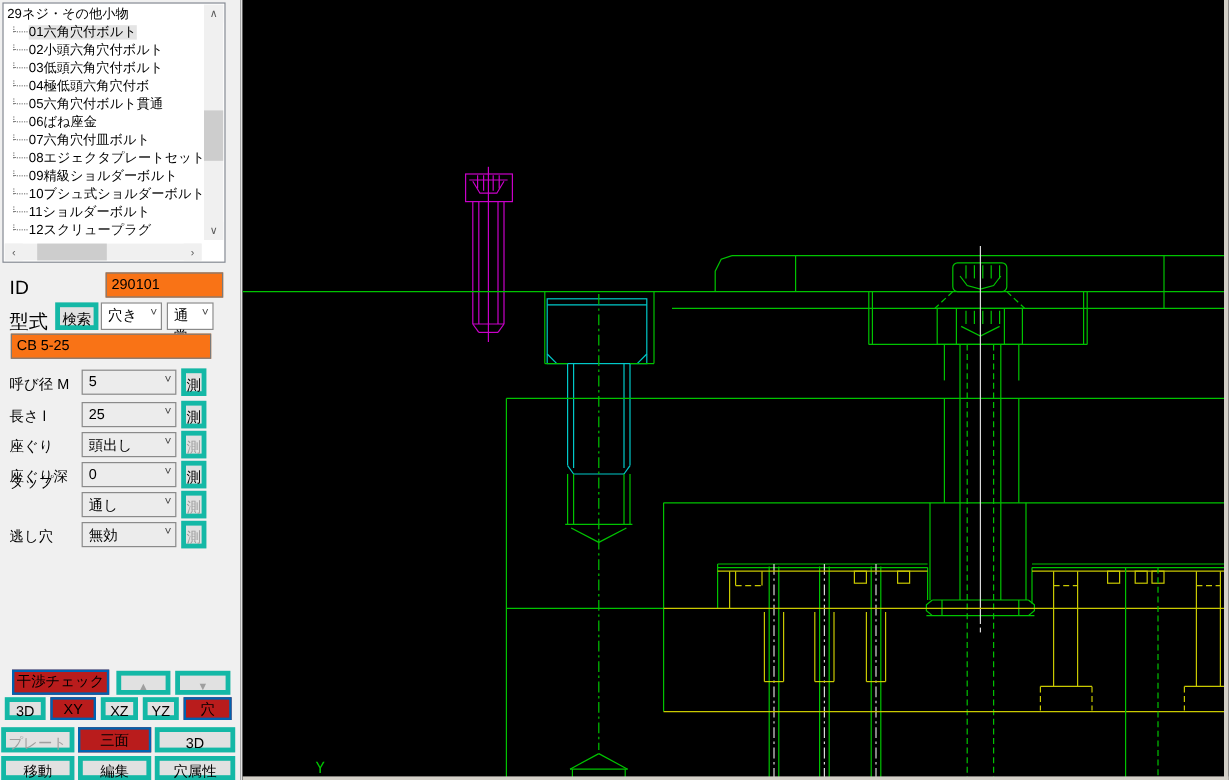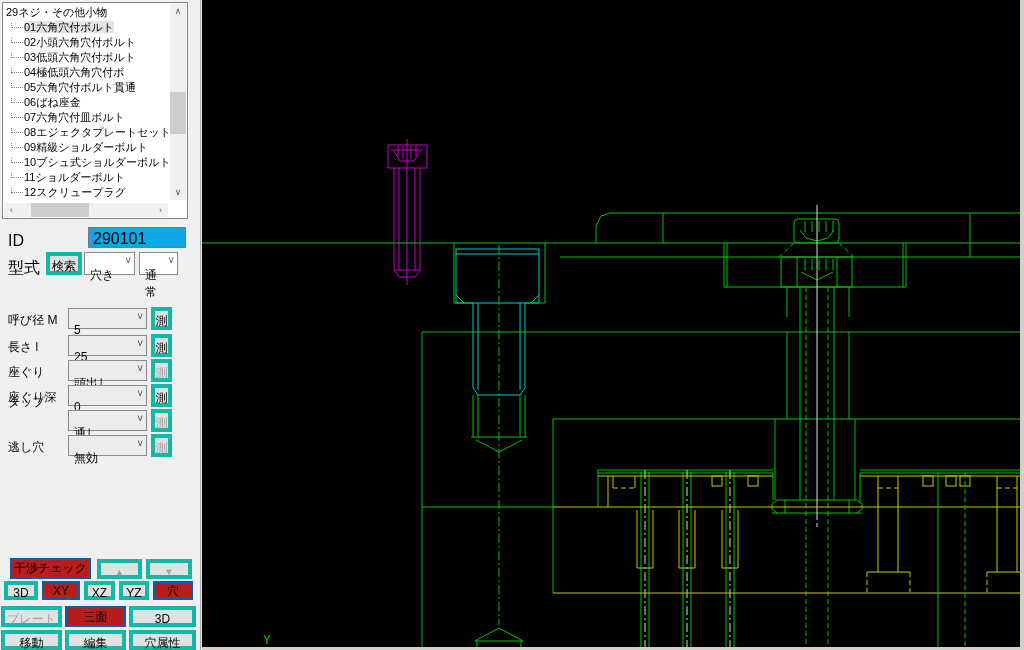--- a/index.html
+++ b/index.html
@@ -19,28 +19,28 @@
   .vscroll{position:absolute;right:1px;top:1px;width:16px;height:196px;background:#f0f0f0;}
   .hscroll{position:absolute;left:1px;bottom:1px;height:14px;width:164px;background:#f0f0f0;}
   .sb-btn{position:absolute;background:#f0f0f0;color:#5a5a5a;font-size:9px;text-align:center;}
   .vscroll .sb-btn{width:16px;height:15px;line-height:15px;}
   .hscroll .sb-btn{width:15px;height:14px;line-height:14px;}
   .sb-thumb{position:absolute;background:#cdcdcd;}
   .up-arrow-g::after{content:"∧";} .down-arrow-g::after{content:"∨";}
   .left-arrow-g::after{content:"‹";} .right-arrow-g::after{content:"›";}
   
   .flabel{position:absolute;left:8px;font-size:16px;}
-  .tbox{position:absolute;background:#0ea5e9;border:1px solid #7a7a7a;font-size:16px;
+  .tbox{position:absolute;background:#f97316;border:1px solid #7a7a7a;font-size:12px;
         padding:2px 3px 0 4px;box-sizing:border-box;}
   .btn{position:absolute;background:#e1e1e1;border:4px solid #14b8a6;text-align:center;
        font-size:12px;box-sizing:border-box;padding:0;}
   .btn.hl{border:2px solid #0063b1;background:#b91c1c;}
   .btn.dis{color:#9f9f9f;}
   .combo{position:absolute;background:#ececec;border:1px solid #8a8a8a;box-sizing:border-box;
-         font-size:12px;padding:14px 14px 0 5px;}
+         font-size:12px;padding:2px 14px 0 5px;}
   .combo.white{background:#fff;}
   .combo .chev{position:absolute;right:3px;top:2px;color:#444;font-size:10px;}
   .chev::after{content:"˅";}
   .param-row .plabel{position:absolute;left:8px;}
   
   .cad{position:absolute;left:202px;top:0;width:822px;height:650px;background:#000;}
   svg{display:block;}
   .axis-label{font:13px "DejaVu Sans Mono",monospace;}
 </style>
 </head>
@@ -84,20 +84,21 @@
   <div class="flabel" style="top:258px;">型式</div>
   <div class="btn" style="left:46px;top:252px;width:36px;height:23px;line-height:21px;">検索</div>
   <div class="combo white" style="left:84px;top:252px;width:51px;height:23px;">
     <span>穴き</span>
     <span class="chev"></span>
   </div>
   <div class="combo white" style="left:139px;top:252px;width:39px;height:23px;">
     <span>通常</span>
     <span class="chev"></span>
   </div>
+  <div class="tbox" style="left:9px;top:278px;width:167px;height:21px;">CB 5-25</div>
 
   <div id="param-rows">
       <div class="param-row">
         <div class="plabel" style="top: 312px;">呼び径 M</div>
         <div class="combo" style="left: 68px; top: 308px; width: 79px; height: 21px;"><span>5</span><span class="chev"></span></div>
         <div class="btn" style="left: 151px; top: 307px; width: 21px; height: 23px; line-height: 21px;">測</div>
       </div>
       <div class="param-row">
         <div class="plabel" style="top: 339px;">長さ l</div>
         <div class="combo" style="left: 68px; top: 335px; width: 79px; height: 21px;"><span>25</span><span class="chev"></span></div>

